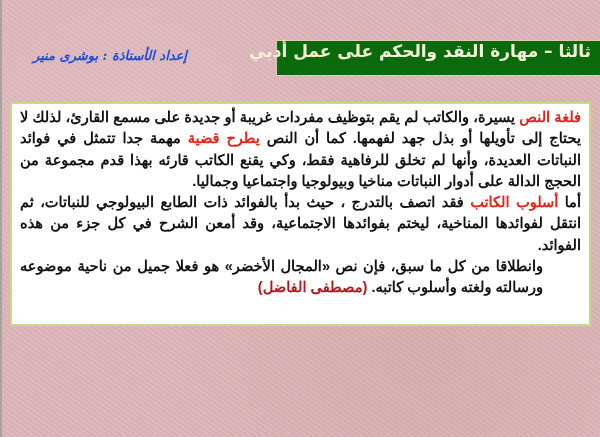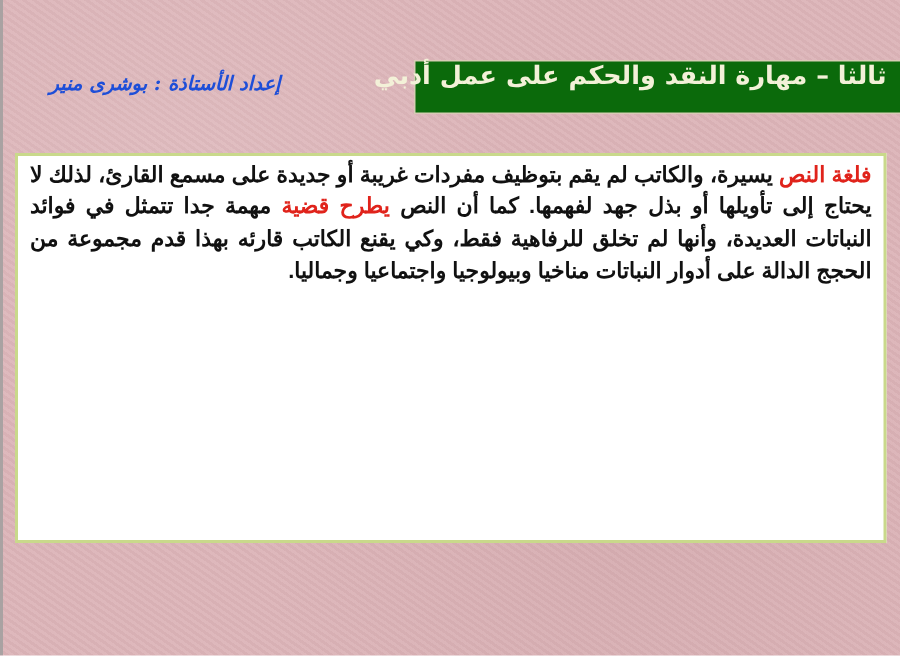--- a/index.html
+++ b/index.html
@@ -56,21 +56,21 @@
     font-family: "DejaVu Sans", sans-serif;
     font-weight: bold;
     font-size: 17px;
     white-space: nowrap;
   }
   .content-box {
     position: absolute;
     left: 10px;
     top: 102px;
     width: 581px;
-    height: 260px;
+    height: 224px;
     box-sizing: border-box;
     background: #ffffff;
     border: 2px solid #c9d98b;
     padding: 3px 8px 0 8px;
     direction: rtl;
     text-align: justify;
     color: #111111;
     font-family: "Liberation Sans", sans-serif;
     font-weight: bold;
     font-size: 14.6px;
@@ -95,13 +95,15 @@
 <div class="left-edge"></div>
 
 <div class="author">إعداد الأستاذة : بوشرى منير</div>
 
 <div class="title-bar">
   <span class="title-text">ثالثا – مهارة النقد والحكم على عمل أدبي</span>
 </div>
 
 <div class="content-box">
   <p><span class="hl">فلغة النص</span><span> يسيرة، والكاتب لم يقم بتوظيف مفردات غريبة أو جديدة على مسمع القارئ، لذلك لا يحتاج إلى تأويلها أو بذل جهد لفهمها. كما أن النص </span><span class="hl">يطرح قضية</span><span> مهمة جدا تتمثل في فوائد النباتات العديدة، وأنها لم تخلق للرفاهية فقط، وكي يقنع الكاتب قارئه بهذا قدم مجموعة من الحجج الدالة على أدوار النباتات مناخيا وبيولوجيا واجتماعيا وجماليا.</span></p>
+  <p><span>أما </span><span class="hl">أسلوب الكاتب</span><span> فقد اتصف بالتدرج ، حيث بدأ بالفوائد ذات الطابع البيولوجي للنباتات، ثم انتقل لفوائدها المناخية، ليختم بفوائدها الاجتماعية، وقد أمعن الشرح في كل جزء من هذه الفوائد.</span></p>
+  <p class="indent"><span>وانطلاقا من كل ما سبق، فإن نص «المجال الأخضر» هو فعلا جميل من ناحية موضوعه ورسالته ولغته وأسلوب كاتبه. </span><span class="hl-dark">(مصطفى الفاضل)</span></p>
 </div>
 
 </body></html>

